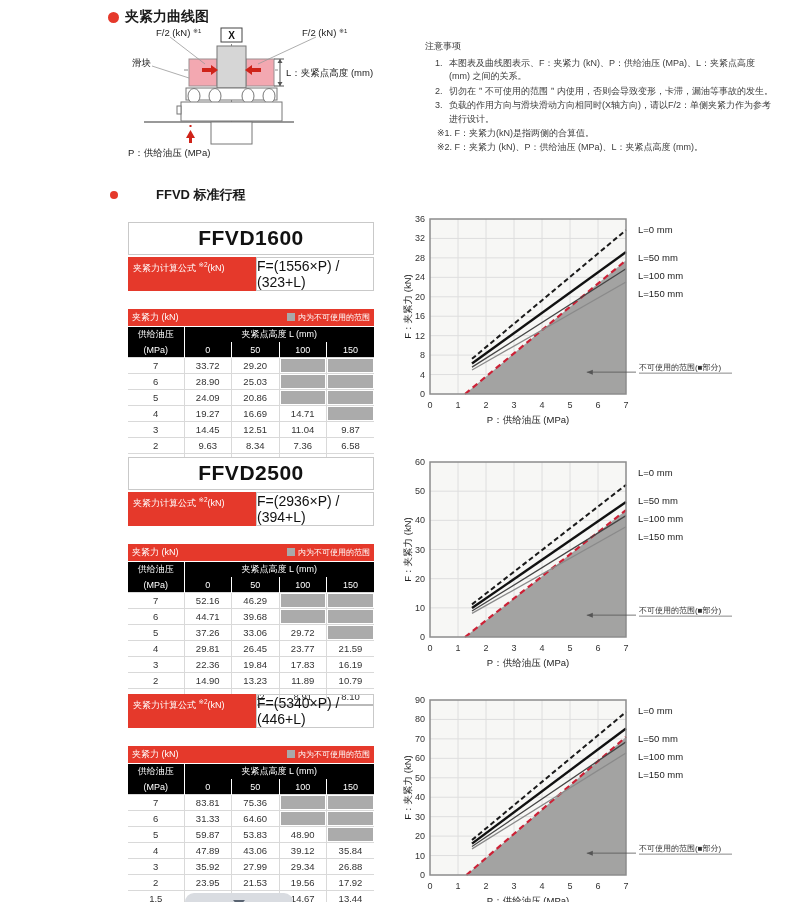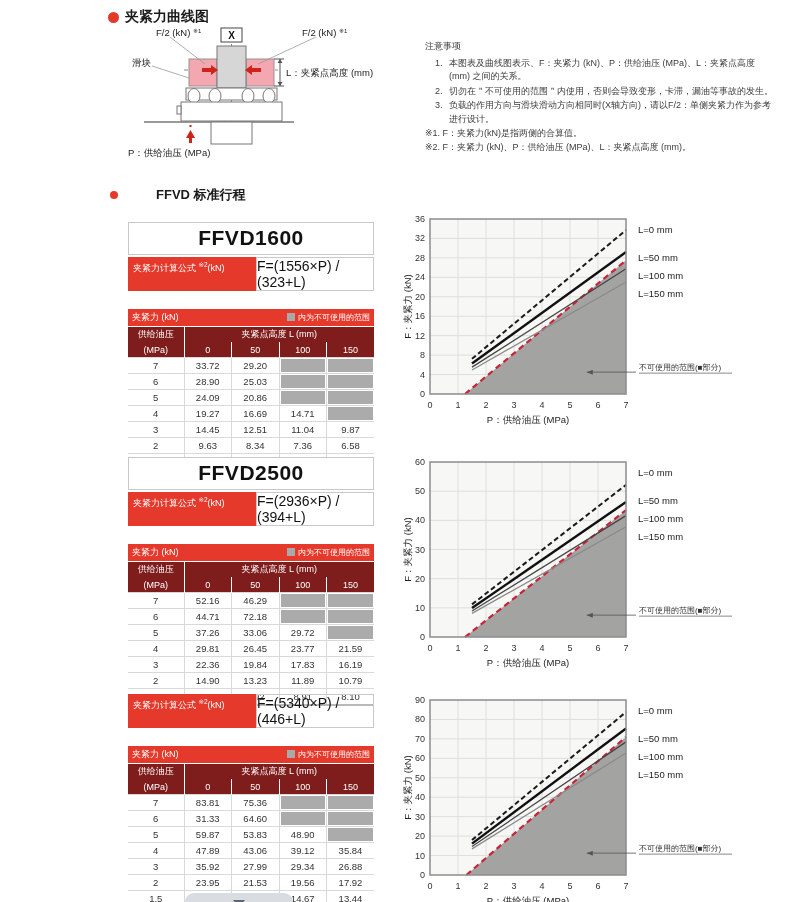--- a/index.html
+++ b/index.html
@@ -12,21 +12,21 @@
   .sec-dot.small{width:8px;height:8px;}
   #sec1{left:108px;top:8px;font-size:14px;}
   #sec2{left:110px;top:186px;font-size:13px;gap:38px;}
 
   
   #notes{position:absolute;left:425px;top:40px;width:350px;font-size:9px;color:#3c3c3c;line-height:1.5;}
   #notes .nt{margin-bottom:3px;}
   .note-item{display:flex;margin:0 0 1px 10px;}
   .note-num{width:14px;flex:0 0 auto;}
   .note-txt{flex:1;}
-  .note-star{margin-left:0;}
+  .note-star{margin-left:12px;}
 
   
   #diagram{position:absolute;left:126px;top:26px;width:268px;height:152px;}
 
   
   .product{position:absolute;left:128px;width:662px;height:235px;}
   .product .ptable{position:absolute;left:0;top:0;width:246px;}
   .product .pchart{position:absolute;left:274px;top:0;}
   #prod-0{top:222px;} #prod-1{top:457px;} #prod-2{top:692px;}
   #prod-0 .pchart{top:-13px;} #prod-1 .pchart{top:-5px;} #prod-2 .pchart{top:-2px;}
@@ -36,21 +36,21 @@
   .frow{display:flex;margin-top:2px;font-size:9px;}
   .frow .fl{background:#e5392b;color:#fff;padding:4px 5px;flex:0 0 118px;}
   .frow .fv{border:1px solid #c9c9c9;color:#111;flex:1;display:flex;align-items:center;justify-content:center;font-size:14px;}
   .krow{display:flex;justify-content:space-between;align-items:center;background:#e5392b;color:#fff;
         font-size:9px;padding:2px 4px;margin-top:18px;}
   .krow .sq{display:inline-block;width:8px;height:8px;background:#a9a9a9;margin-right:3px;vertical-align:-1px;}
   .krow .kright{font-size:8px;}
   table.ctab{border-collapse:collapse;width:100%;margin-top:1px;table-layout:fixed;font-size:9.5px;}
   table.ctab td{text-align:center;padding:0;height:15px;}
   table.ctab col.c0{width:56px;}
-  tr.hrow td{background:#7f1d1d;color:#fff;border:1px solid #fff;border-width:0 1px;font-size:9px;margin-left:31px;}
+  tr.hrow td{background:#000000;color:#fff;border:1px solid #fff;border-width:0 1px;font-size:9px;margin-left:31px;}
   tr.hrow td:first-child{border-left:0;} tr.hrow td:last-child{border-right:0;}
   tr.drow td{border:1px solid #d9d9d9;border-width:1px 1px;color:#333;background:#fff;}
   tr.drow td:first-child{border-left:0;} tr.drow td:last-child{border-right:0;}
   tr.drow:last-child td{border-bottom:2px solid #b9b9b9;}
   td.gray div{background:#ababab;height:13px;margin:1px 1px;}
   sup.star{font-size:6.5px;vertical-align:super;}
 
   
   #bottom-tab{position:absolute;left:185px;top:893px;width:108px;height:18px;background:#d9dce1;
               border-radius:9px 9px 0 0;display:flex;align-items:center;justify-content:center;}
@@ -332,21 +332,21 @@
                 <td class="gray">
                   <div></div>
                 </td>
                 <td class="gray">
                   <div></div>
                 </td>
               </tr>
               <tr class="drow">
                 <td>6</td>
                 <td>44.71</td>
-                <td>72.18</td>
+                <td>39.68</td>
                 <td class="gray">
                   <div></div>
                 </td>
                 <td class="gray">
                   <div></div>
                 </td>
               </tr>
               <tr class="drow">
                 <td>5</td>
                 <td>37.26</td>

